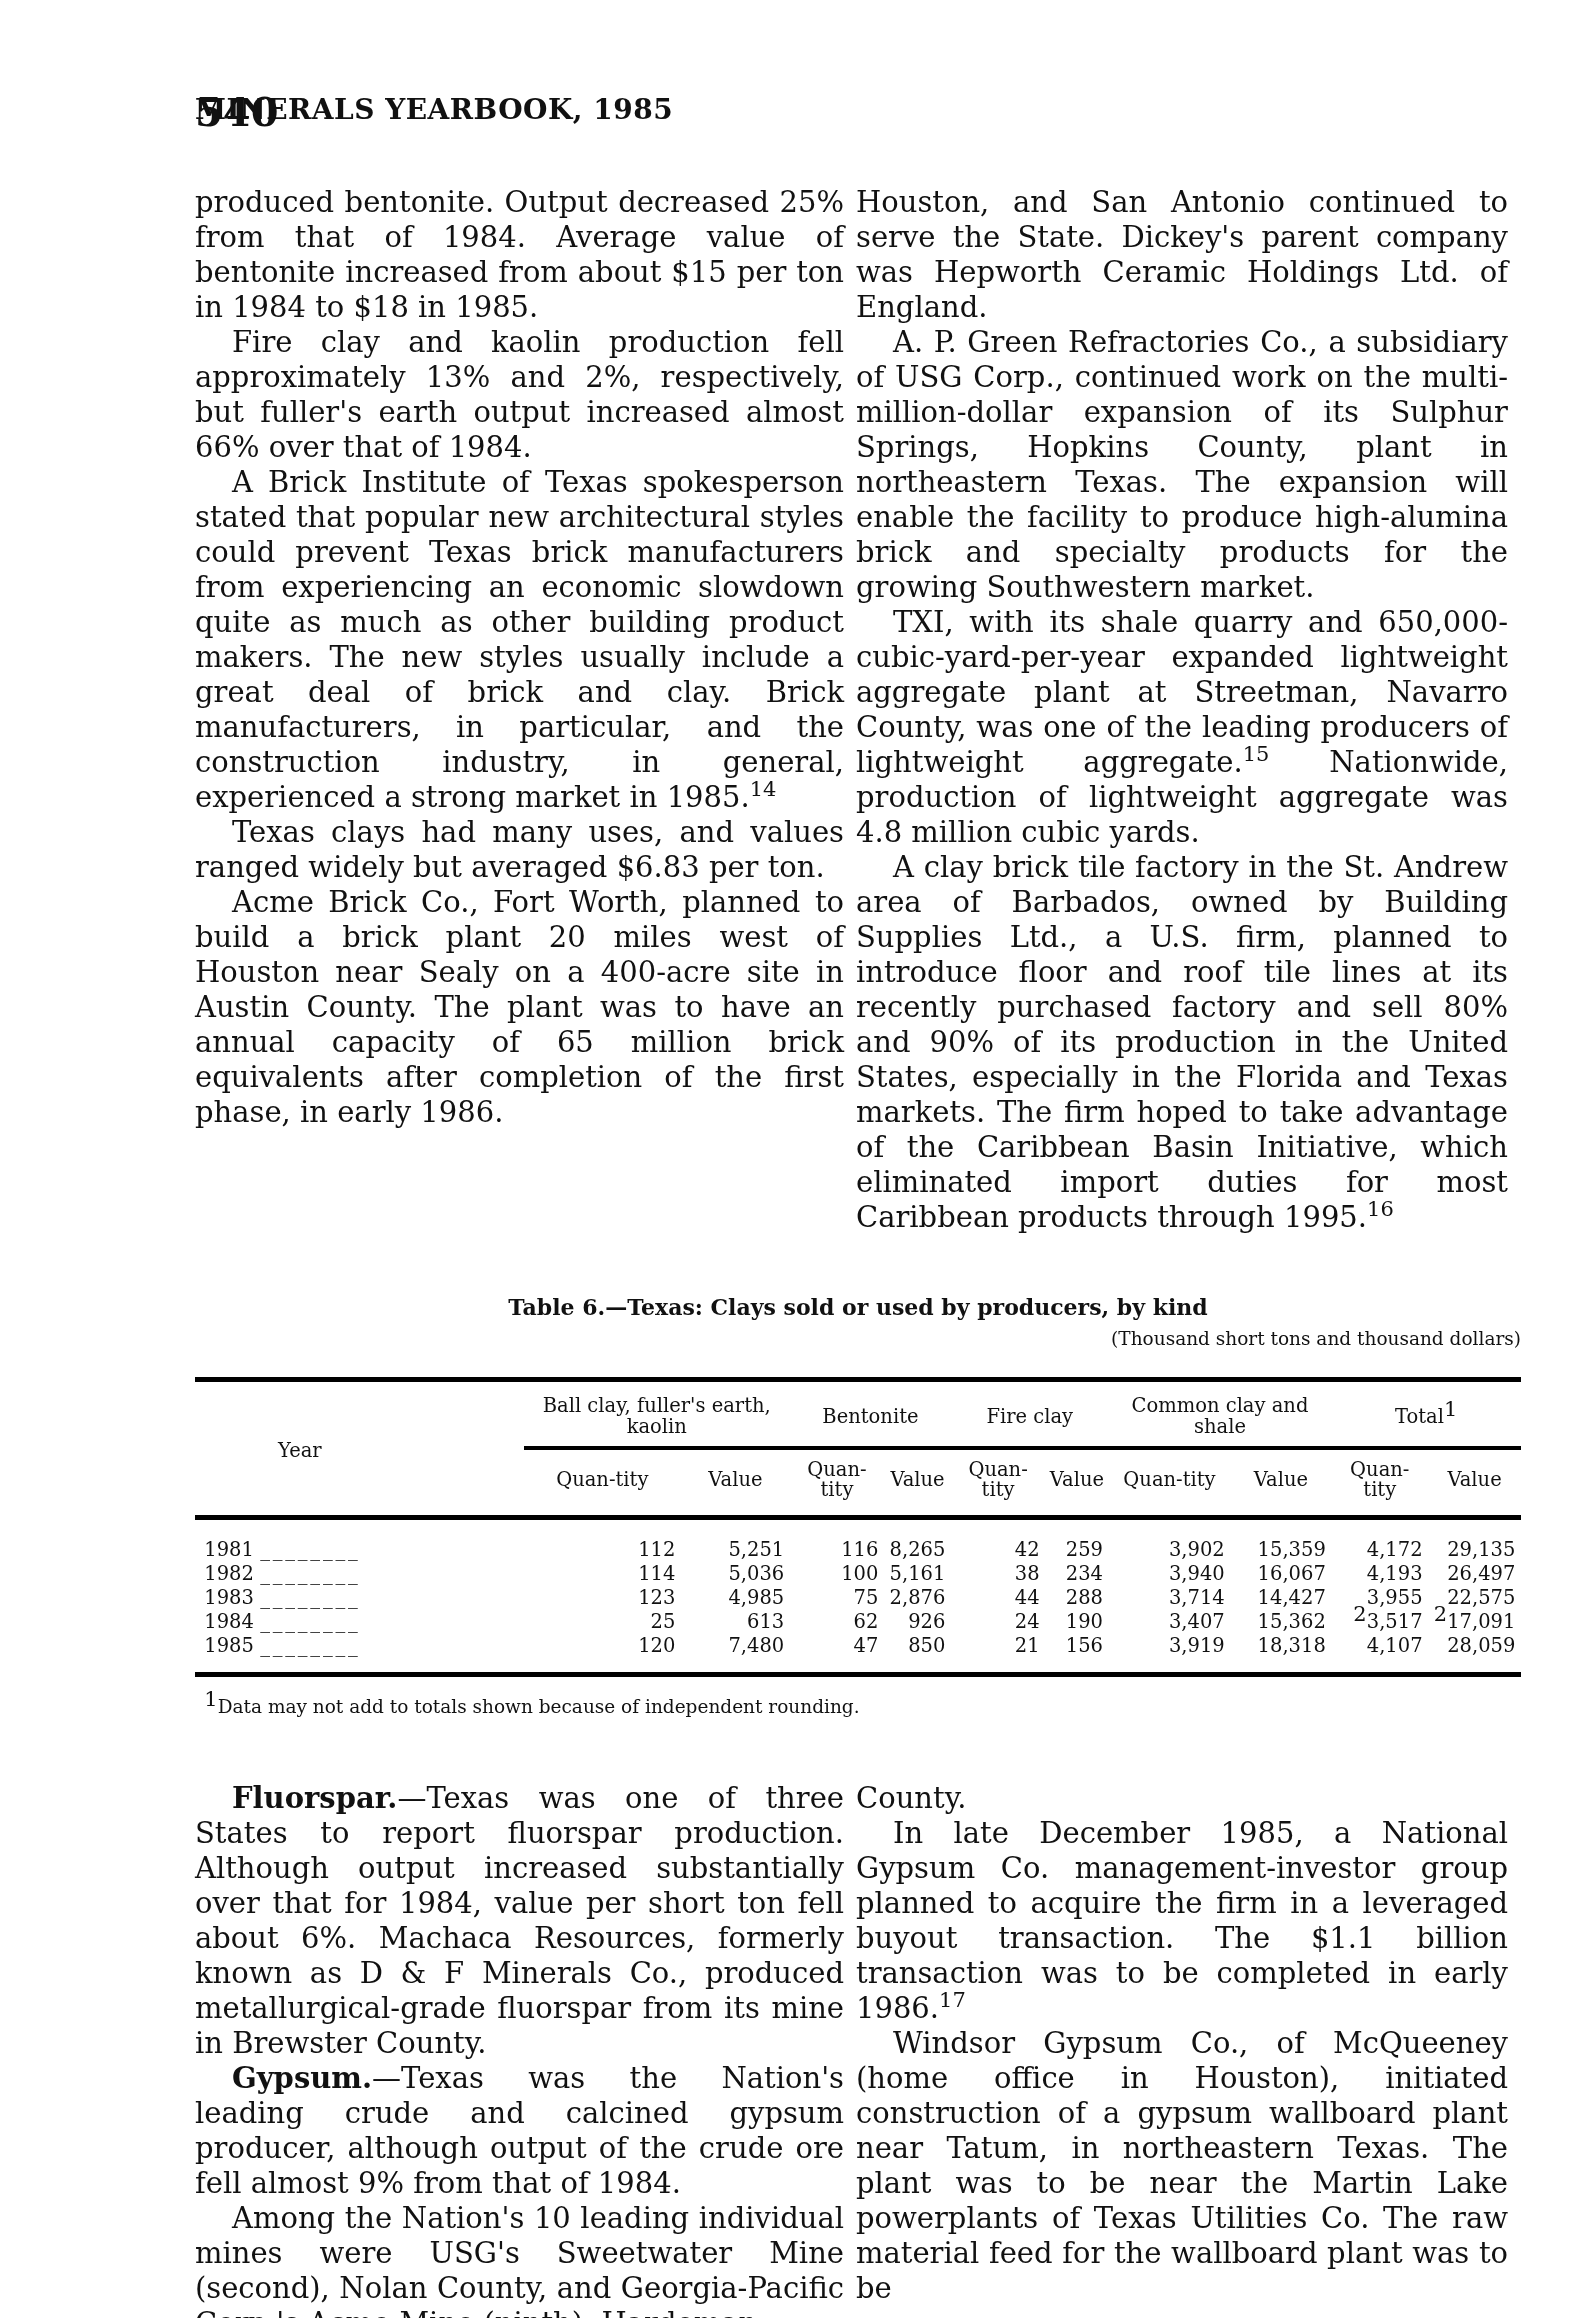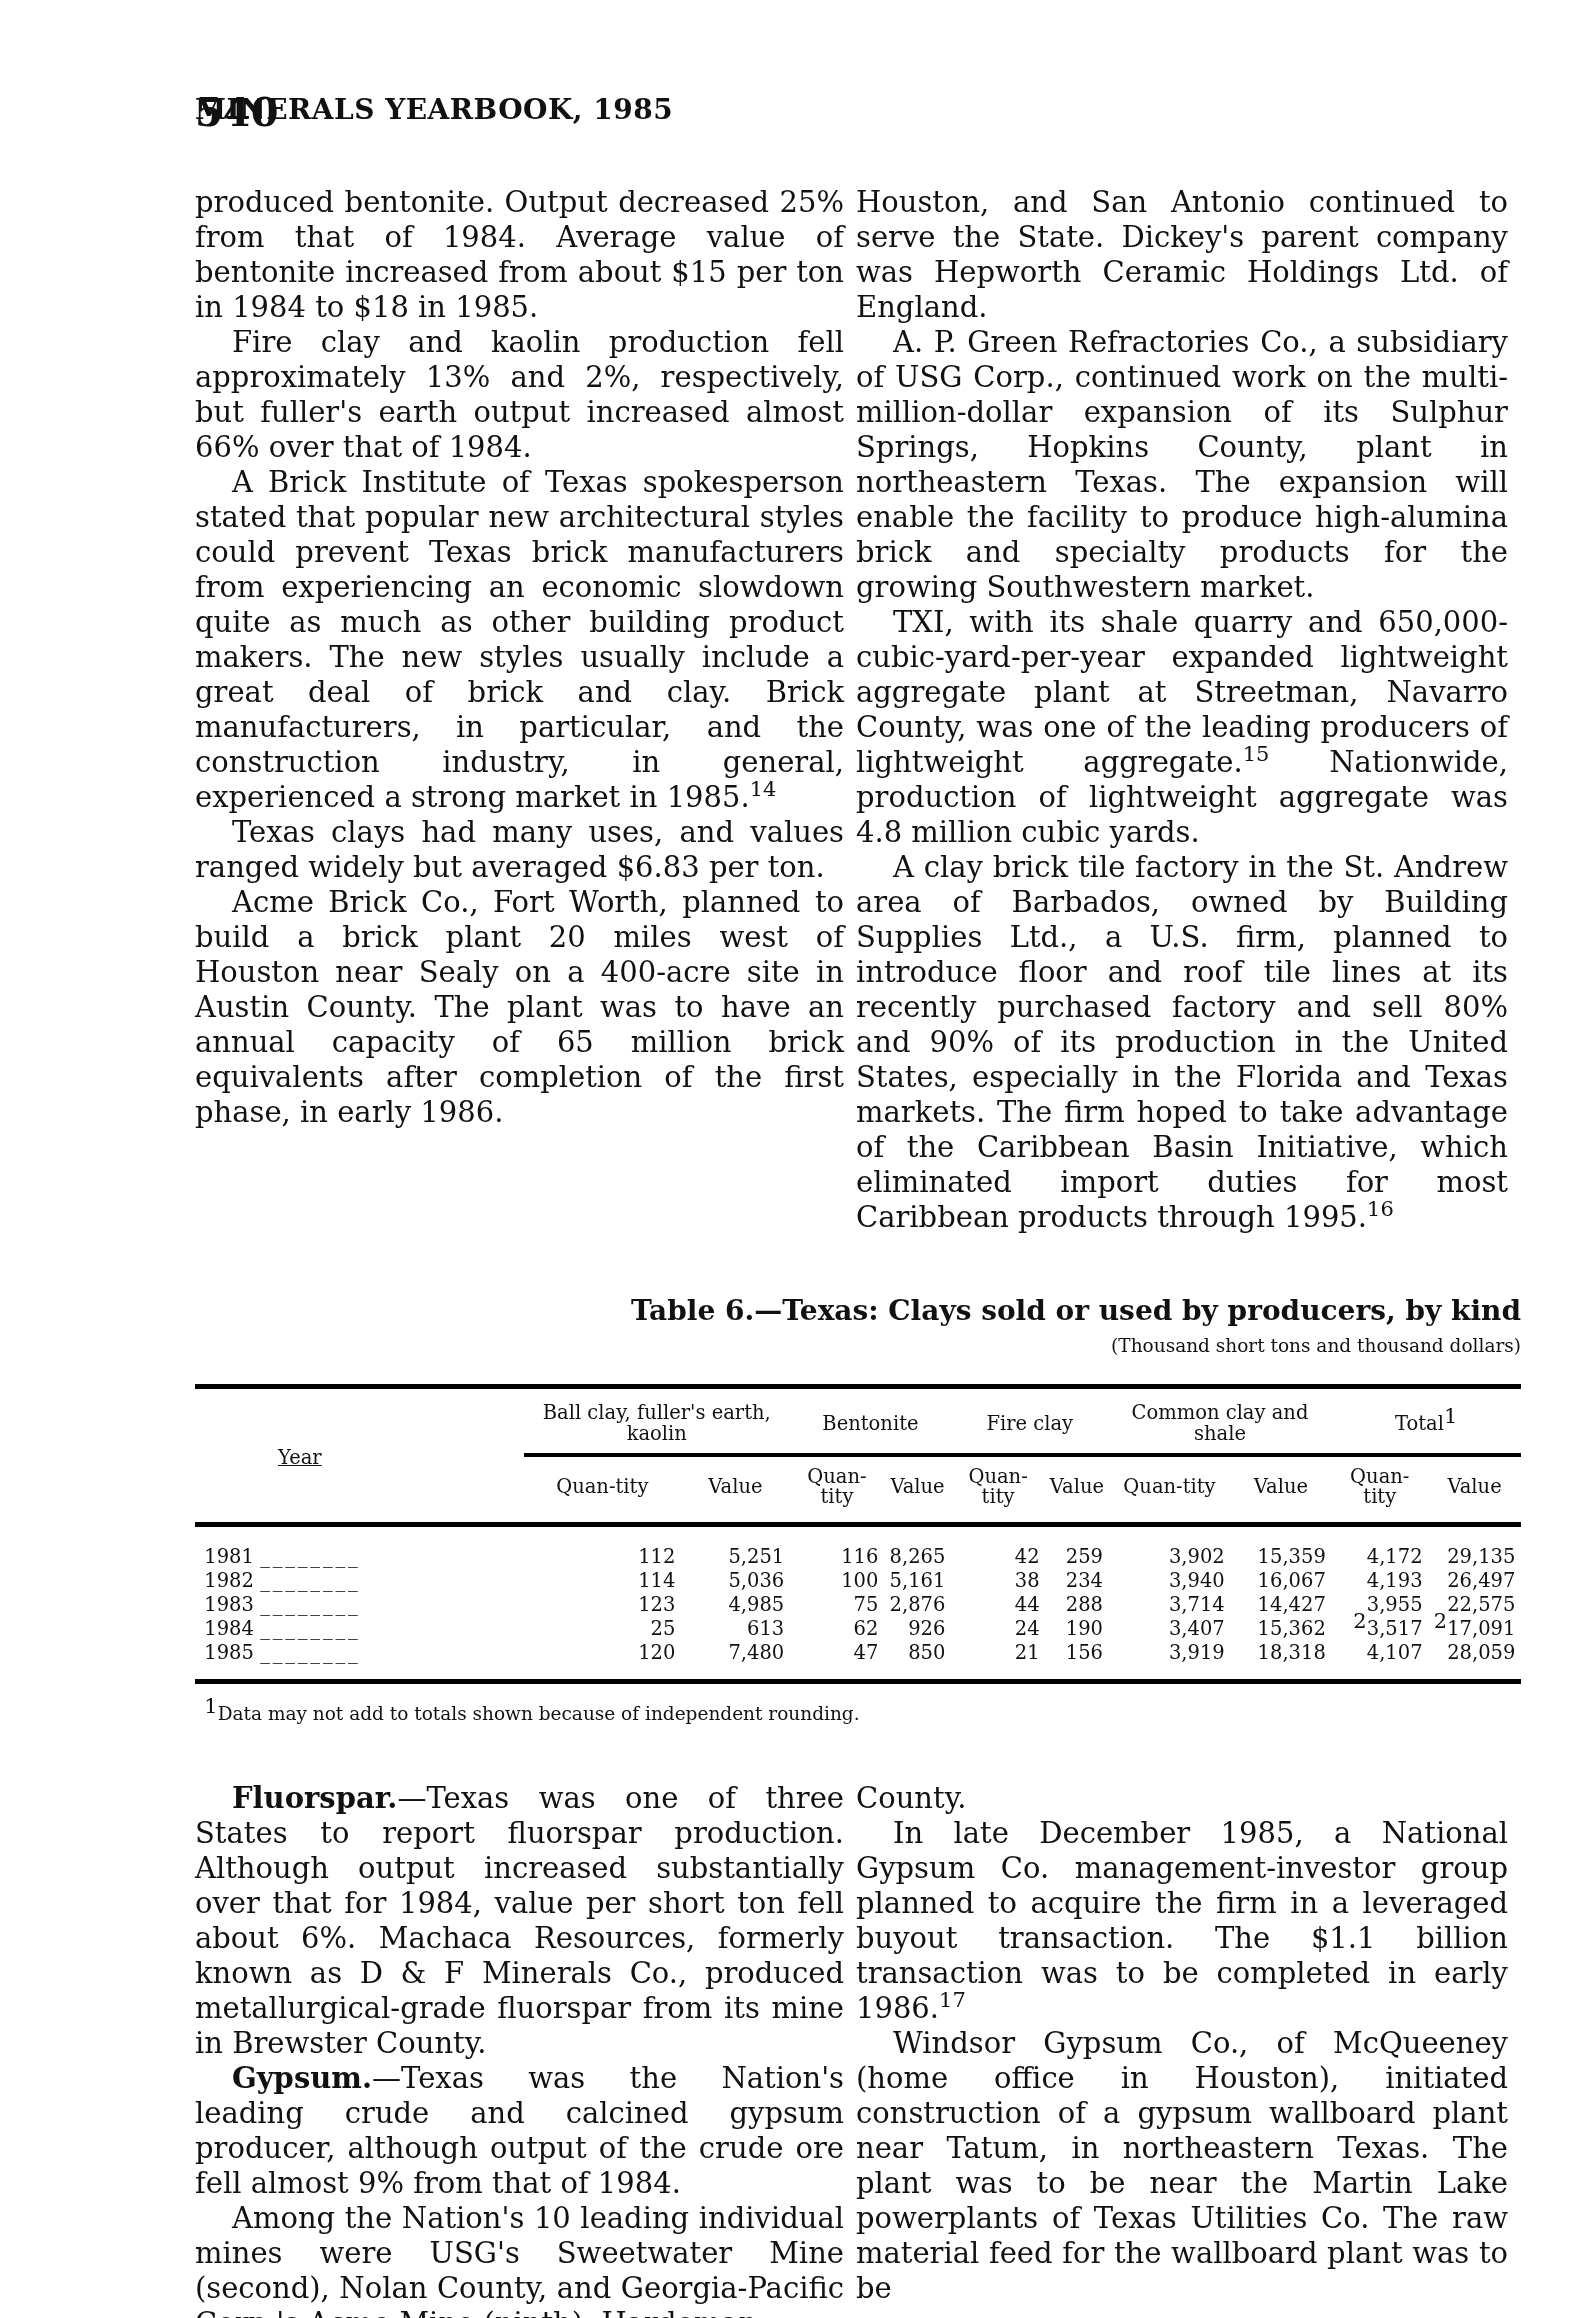--- a/index.html
+++ b/index.html
@@ -15,31 +15,31 @@
   .col p { margin: 0; text-indent: 0; }
   .col p.indent { text-indent: 37px; }
   .col-left-top { left: 195px; top: 185px; width: 649px; }
   .col-right-top { left: 856px; top: 185px; width: 652px; }
   .col-left-bottom { left: 195px; top: 1781px; width: 649px; }
   .col-right-bottom { left: 856px; top: 1781px; width: 652px; }
   sup { font-size: 21px; line-height: 0; vertical-align: super; }
   .run-in { font-weight: bold; }
 
   .table-block { position: absolute; left: 195px; top: 1294px; width: 1326px; }
-  .table-title { text-align: right; font-size: 28px; font-weight: bold; }
+  .table-title { text-align: center; font-size: 22px; font-weight: bold; }
   .table-subtitle { text-align: right; font-size: 18.5px; margin-top: 8.3px; }
   table.data { width: 100%; border-collapse: collapse; margin-top: 28px; font-size: 19.5px; }
   table.data th { font-weight: normal; line-height: 20.4px; }
   .rule-top { border-top: 5.1px solid #000; }
   .rule-bottom { border-bottom: 5.1px solid #000; }
   .group-head th { padding: 14px 4.6px 9.3px; vertical-align: middle; }
   .group-head th.grp { border-bottom: 4.2px solid #000; }
   .group-head th.grp + th.grp { }
   .sub-head th { padding: 9.3px 4.6px 14px; }
-  .year-col { text-align: left !important; padding-left: 83px !important; width: 241px; text-decoration: underline; }
+  .year-col { text-align: left !important; padding-left: 83px !important; width: 241px; }
   table.data td { text-align: right; padding: 0 5.6px; line-height: 24px; }
   table.data td.year { text-align: left; padding-left: 9.3px; }
   table.data tbody tr:first-child td { padding-top: 18.5px; }
   table.data tbody tr:last-child td { padding-bottom: 14px; }
   .leaders { letter-spacing: 2.8px; }
   .footnotes { font-size: 18.5px; line-height: 22px; margin-top: 18.5px; padding-left: 9.3px; }
 </style>
 </head>
 <body>
 

